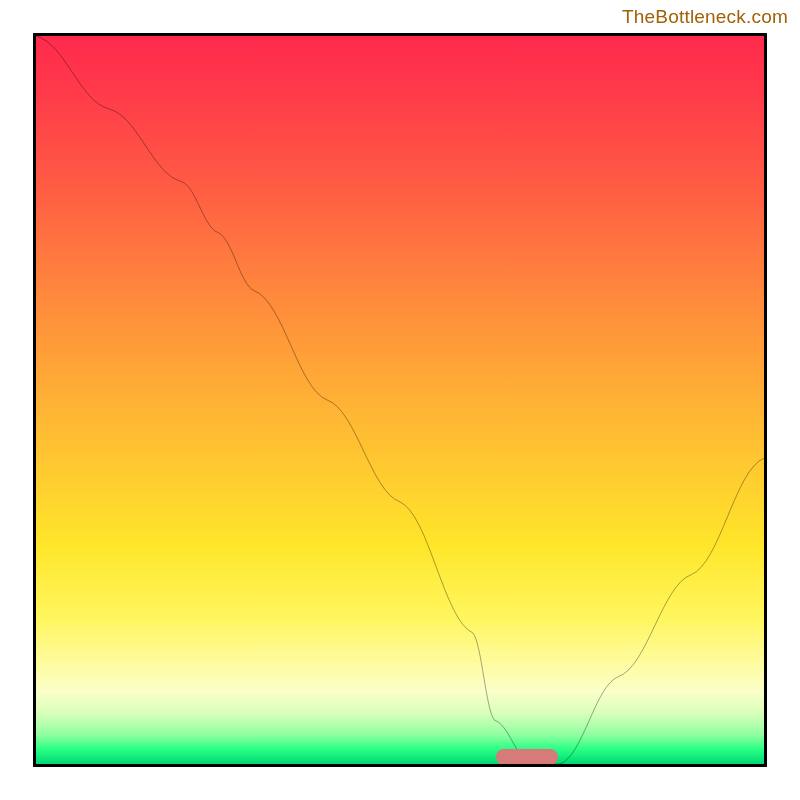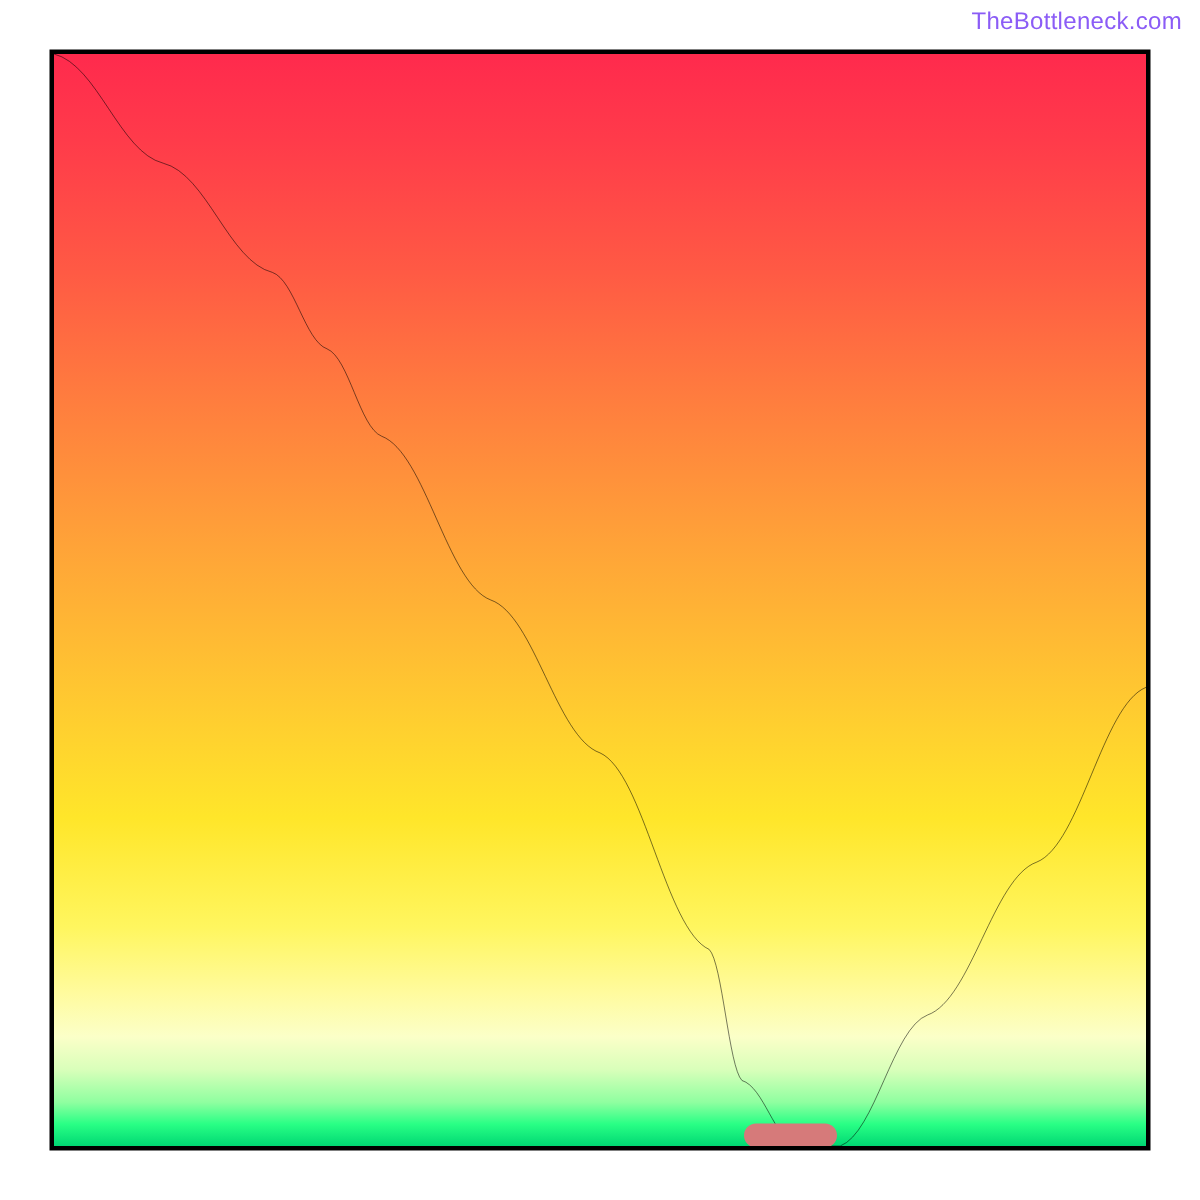--- a/index.html
+++ b/index.html
@@ -7,23 +7,23 @@
     width: 800px;
     height: 800px;
     background: #ffffff;
     position: relative;
     font-family: Arial, Helvetica, sans-serif;
   }
   .watermark {
     position: absolute;
     top: 6px;
     right: 12px;
-    font-size: 16px;
+    font-size: 19px;
     font-weight: 500;
-    color: #8b5cf6;
+    color: #a16207;
     letter-spacing: 0.2px;
   }
   .plot-area {
     position: absolute;
     left: 33px;
     top: 33px;
     width: 734px;
     height: 734px;
     border: 3px solid #000;
     overflow: hidden;

